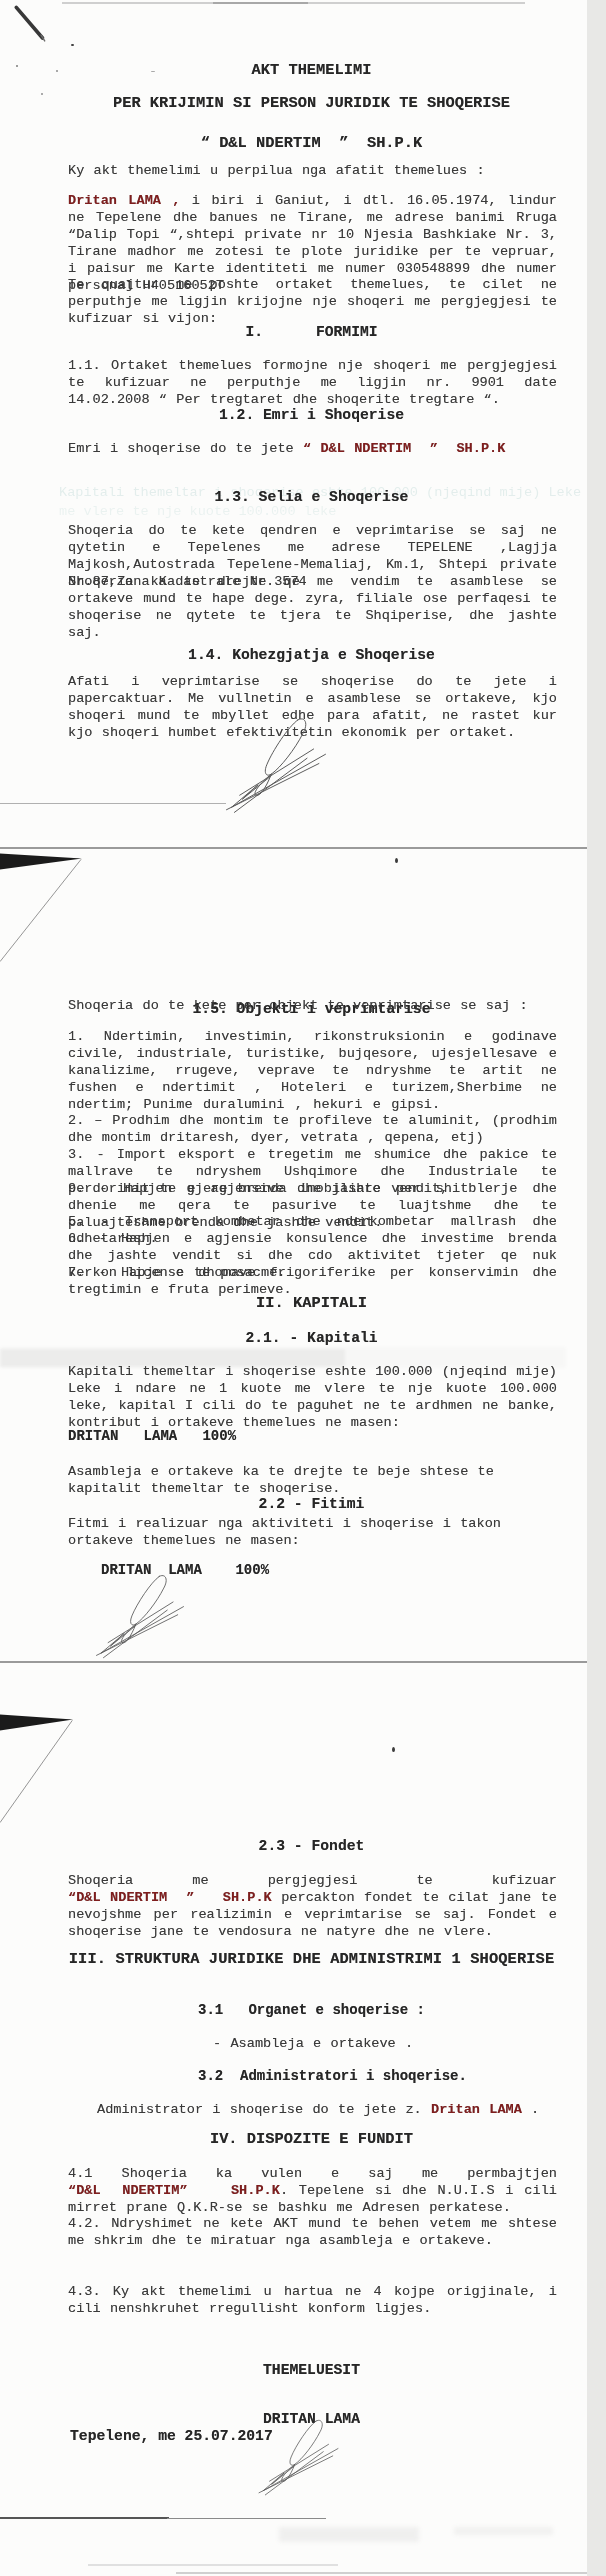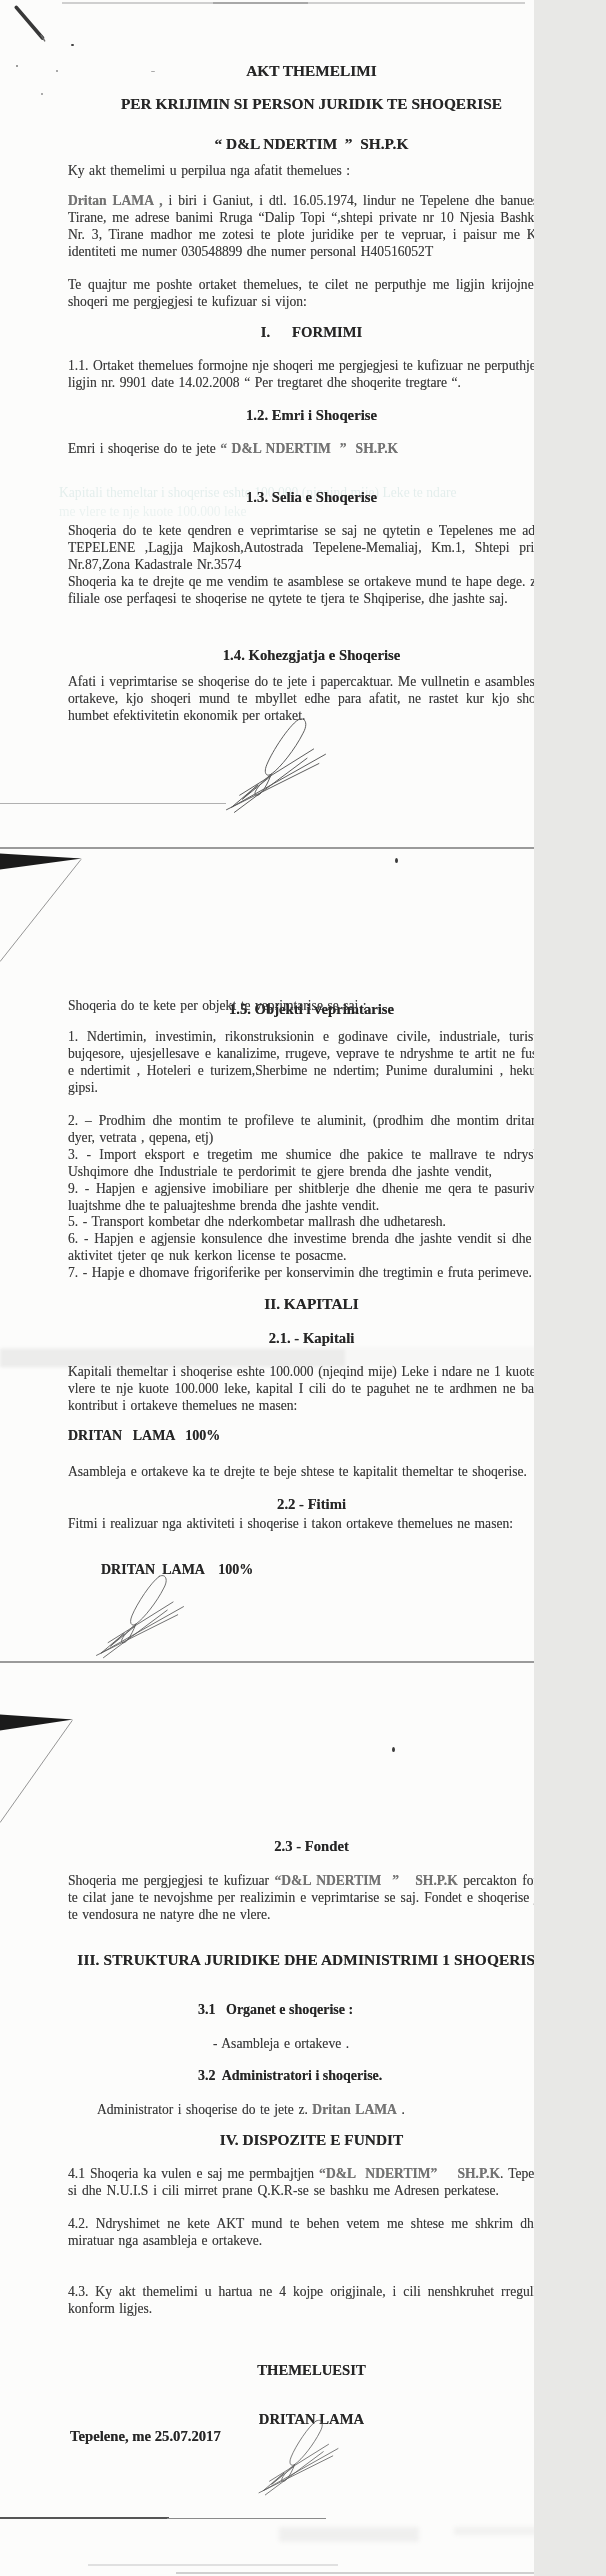--- a/index.html
+++ b/index.html
@@ -1,25 +1,25 @@
 <!DOCTYPE html>
 <html style="font-size:11.8px"><head>
 <meta charset="utf-8">
 <style>
   html,body{margin:0;padding:0;background:#e8e8e6;}
-  #scan{position:relative;width:534px;height:2576px;background:#fcfcfb;overflow:hidden;
-        font-family:Liberation Serif, serif;color:#383838;}
+  #scan{position:relative;width:587px;height:2576px;background:#fcfcfb;overflow:hidden;
+        font-family:Liberation Mono, monospace;color:#383838;}
   .p{position:absolute;left:68px;width:489px;font-size:13.6px;line-height:17px;
      text-align:justify;word-spacing:1.1px;color:#3a3a3a;text-shadow:0 0 0.3px rgba(40,40,40,.45);}
   .single{text-align:left;}
   .hd{position:absolute;left:66px;width:491px;text-align:center;font-weight:bold;
       font-size:14.7px;line-height:17.6px;color:#262626;text-shadow:0 0 0.3px rgba(20,20,20,.5);}
   .hd-big{font-size:15.4px;}
   .pre{white-space:pre;}
-  b{color:#737373;}
+  b{color:#7f1d1d;}
   .ownerline{position:absolute;font-weight:bold;font-size:14px;color:#262626;white-space:pre;
              text-shadow:0 0 0.3px rgba(20,20,20,.5);}
   .pageline{position:absolute;left:0;width:607px;height:1.5px;background:#9a9a9a;}
   .artifact{position:absolute;}
   .bleed{position:absolute;color:#0f766e;opacity:.10;filter:blur(0.5px);font-size:13.6px;white-space:pre;}
   .bleedband{position:absolute;background:#777;opacity:.08;filter:blur(1.5px);}
   .speck{position:absolute;background:#3c3c3c;border-radius:50%;}
   .smudge{position:absolute;background:#888;filter:blur(2.2px);}
   svg{position:absolute;overflow:visible;}
   .sigpath{fill:none;stroke:#5a5a5a;stroke-width:1.5;stroke-linecap:round;stroke-linejoin:round;}

